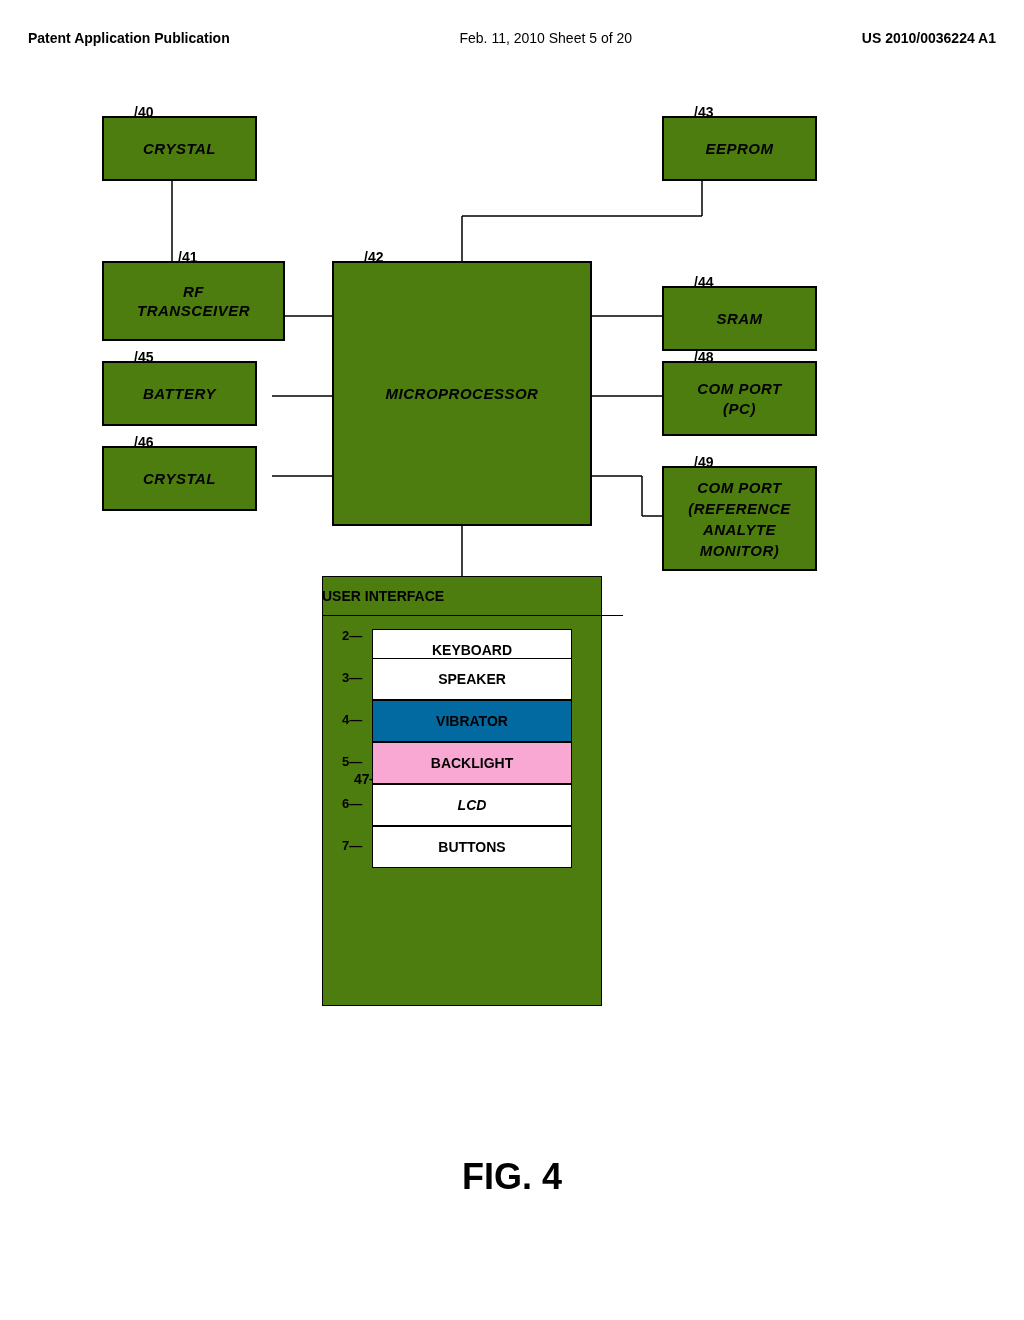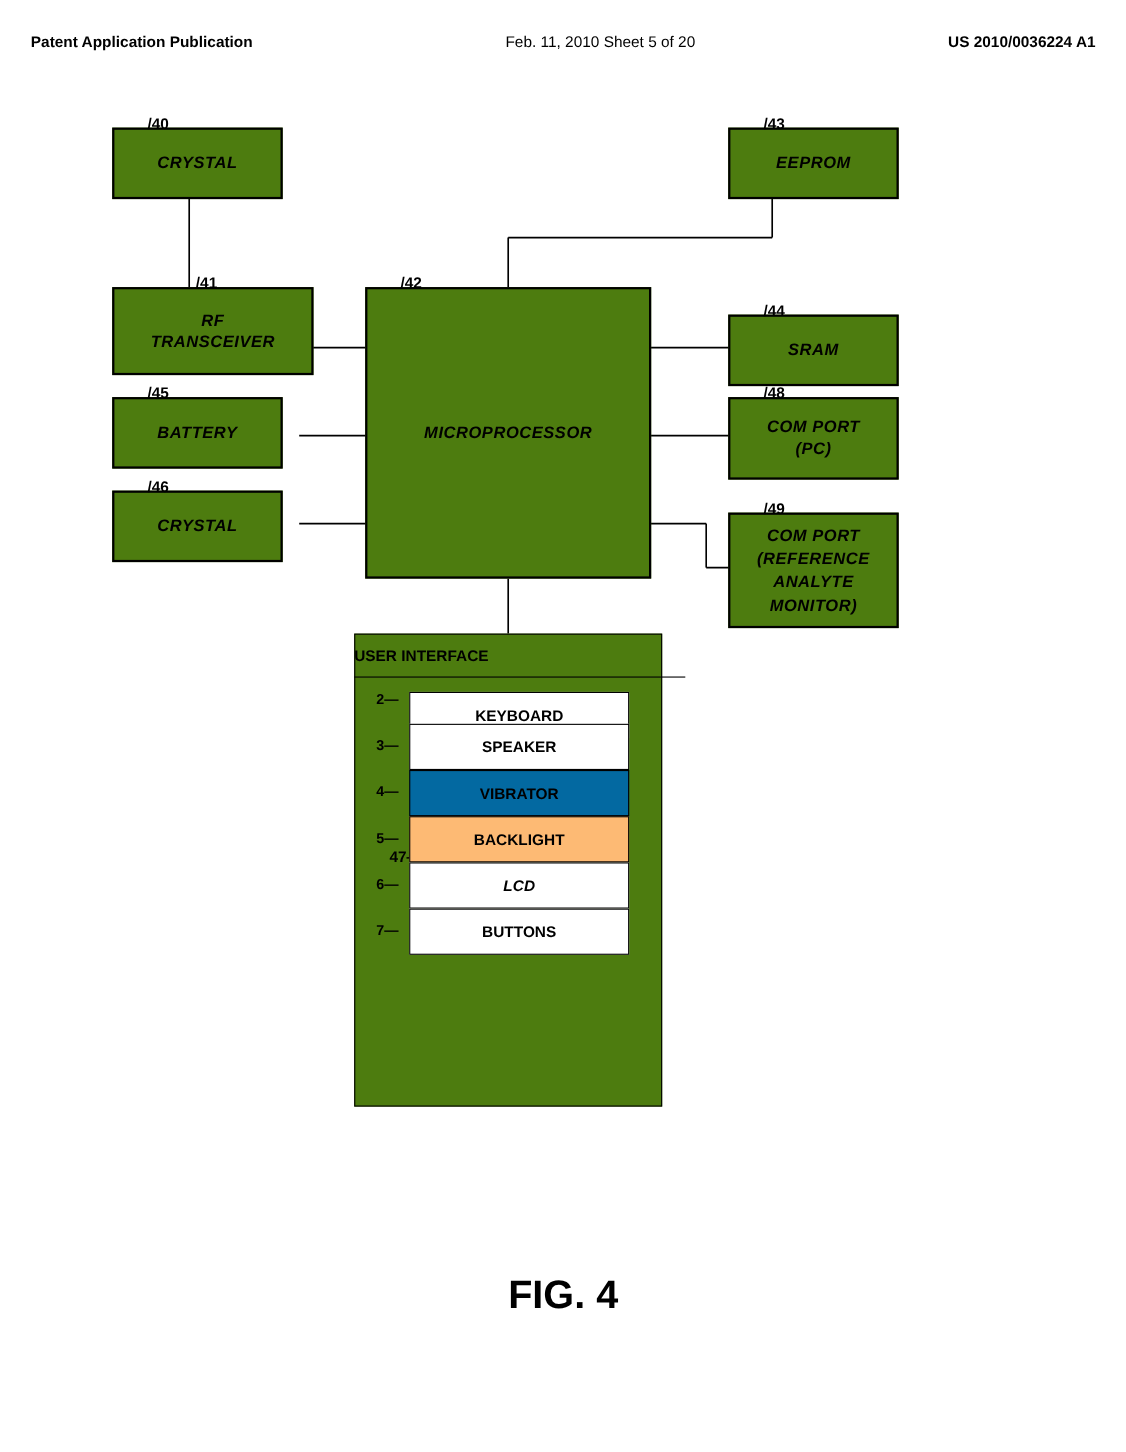--- a/index.html
+++ b/index.html
@@ -220,21 +220,21 @@
                 border:1.5px solid #000; display:flex; align-items:center; justify-content:center;
                 font-size:14px; font-weight:bold; background:#0369a1;">
       <span>VIBRATOR</span>
     </div>
     <span class="label" style="left:300px; top:626px; font-size:13px;">
       <span>4</span>—
     </span>
 
     <div style="position:absolute; left:330px; top:656px; width:200px; height:42px;
                 border:1.5px solid #000; display:flex; align-items:center; justify-content:center;
-                font-size:14px; font-weight:bold; background:#fdba74;">
+                font-size:14px; font-weight:bold; background:#f9a8d4;">
       <span>BACKLIGHT</span>
     </div>
     <span class="label" style="left:300px; top:668px; font-size:13px;">
       <span>5</span>—
     </span>
 
     <div style="position:absolute; left:330px; top:698px; width:200px; height:42px;
                 border:1.5px solid #000; display:flex; align-items:center; justify-content:center;
                 font-size:14px; font-weight:bold; background:#fff;font-style:italic;">
       <span>LCD</span>

